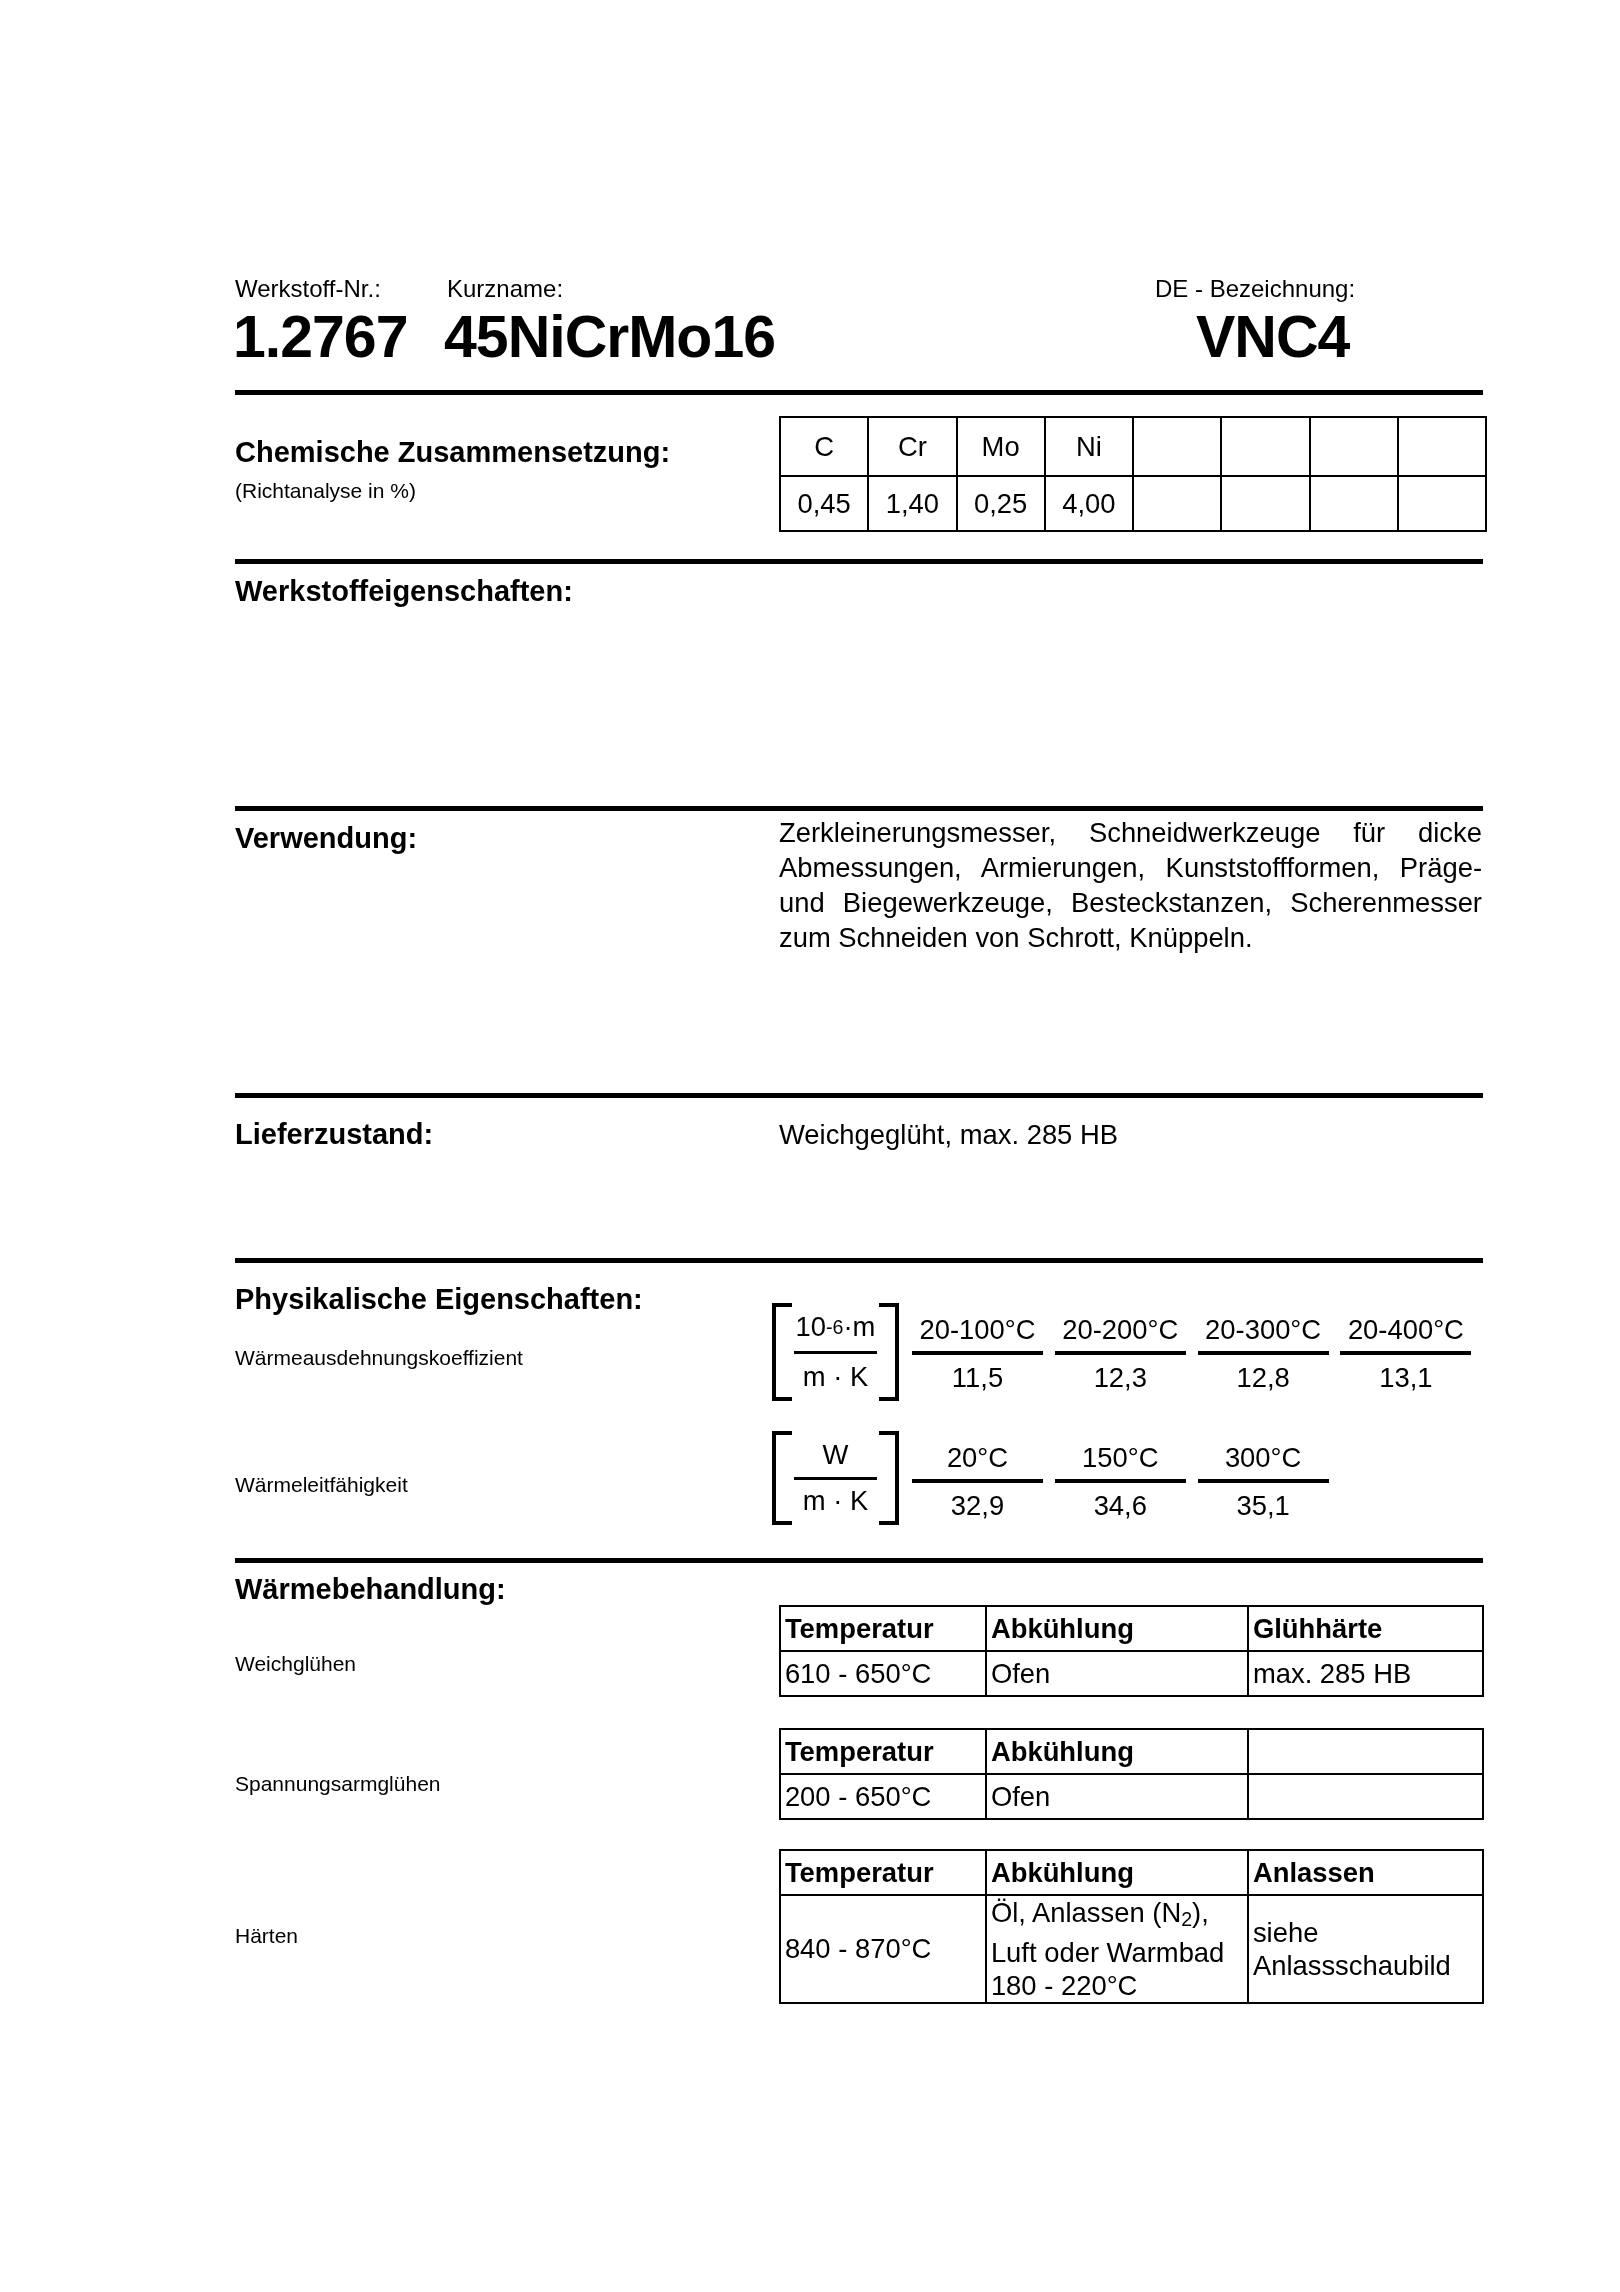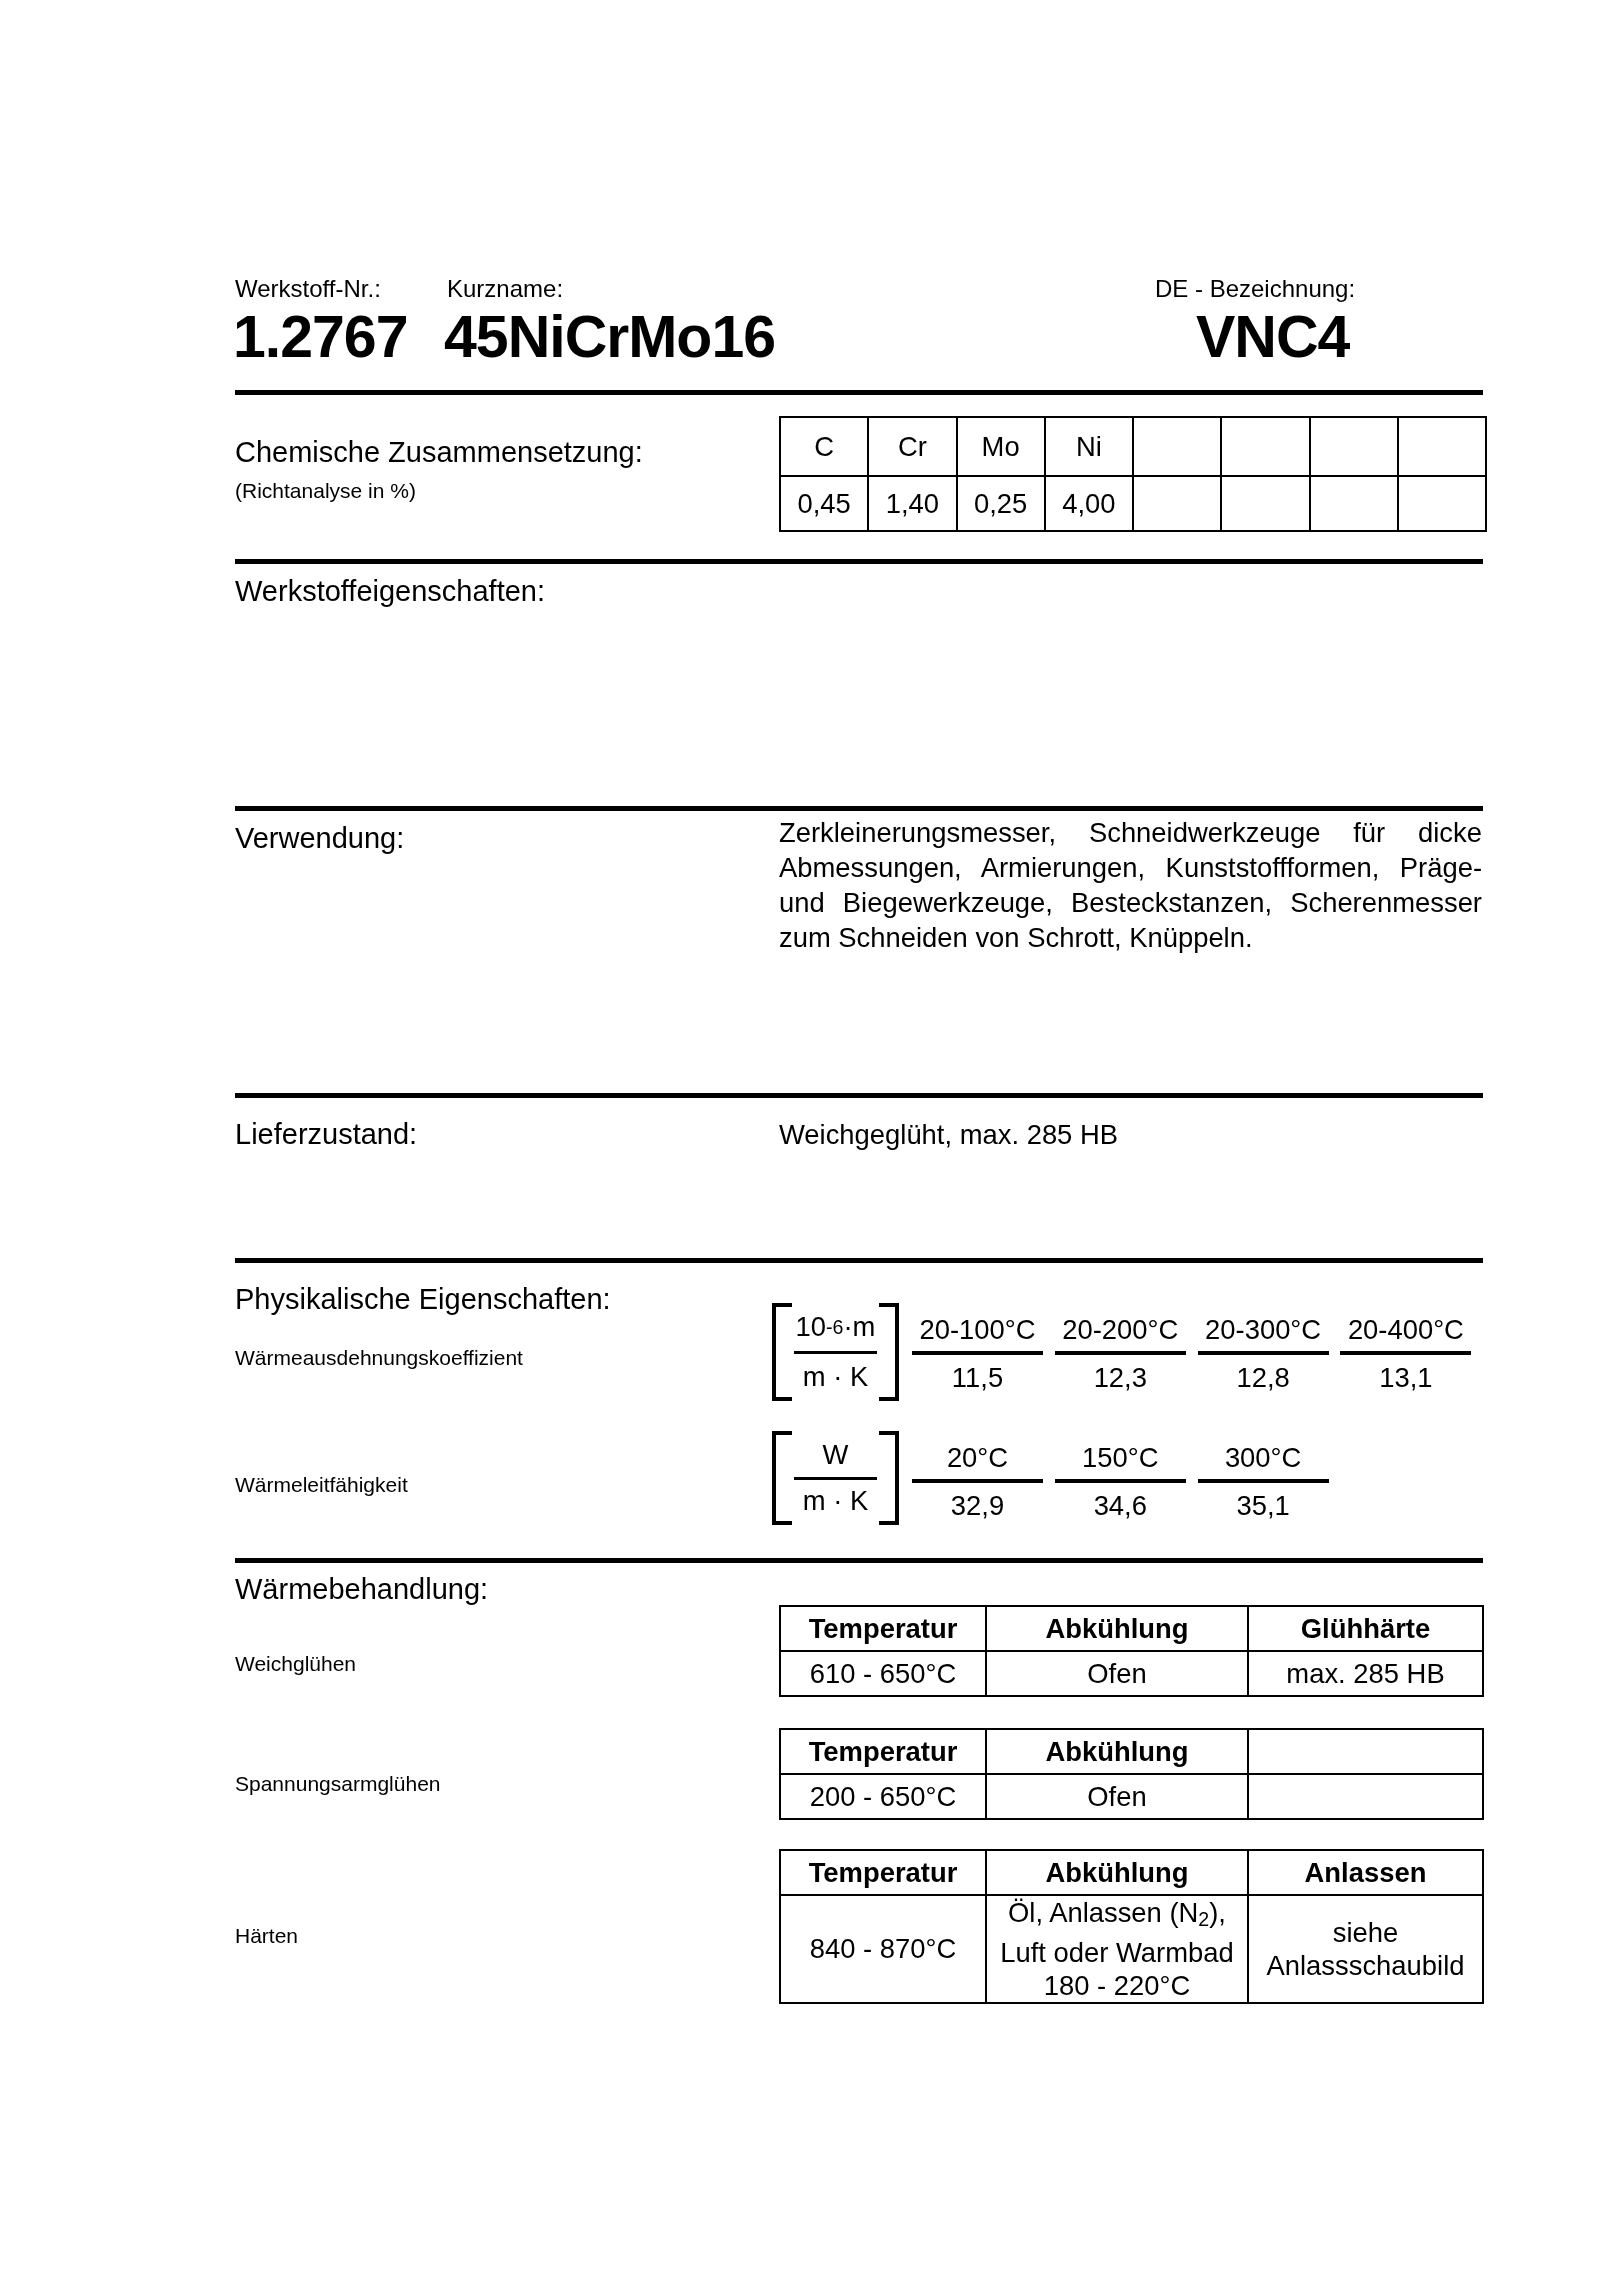--- a/index.html
+++ b/index.html
@@ -25,21 +25,21 @@
     font-size: 59px;
     font-weight: bold;
     letter-spacing: -1px;
     line-height: 63px;
     white-space: nowrap;
   }
   .sec {
     position: absolute;
     left: 235px;
     font-size: 29px;
-    font-weight: normal;
+    font-weight: bold;
     line-height: 35px;
     white-space: nowrap;
     text-align: center;
   }
   .sub {
     position: absolute;
     left: 235px;
     font-size: 21px;
     line-height: 33px;
     white-space: nowrap;
@@ -104,21 +104,21 @@
   table.treat {
     position: absolute;
     left: 779px;
     width: 703px;
     border-collapse: collapse;
     table-layout: fixed;
     border: 2.9px solid #000;
   }
   table.treat th, table.treat td {
     border: 2px solid #000;
-    text-align: center;
+    text-align: left;
     vertical-align: middle;
     font-size: 27.4px;
     padding: 0 3.9px;
   }
   table.treat th { font-weight: bold; height: 43px; }
   table.treat td { height: 43px; }
   table.treat.t3 td { height: 104px; line-height: 33px; }
 </style>
 </head>
 <body>

